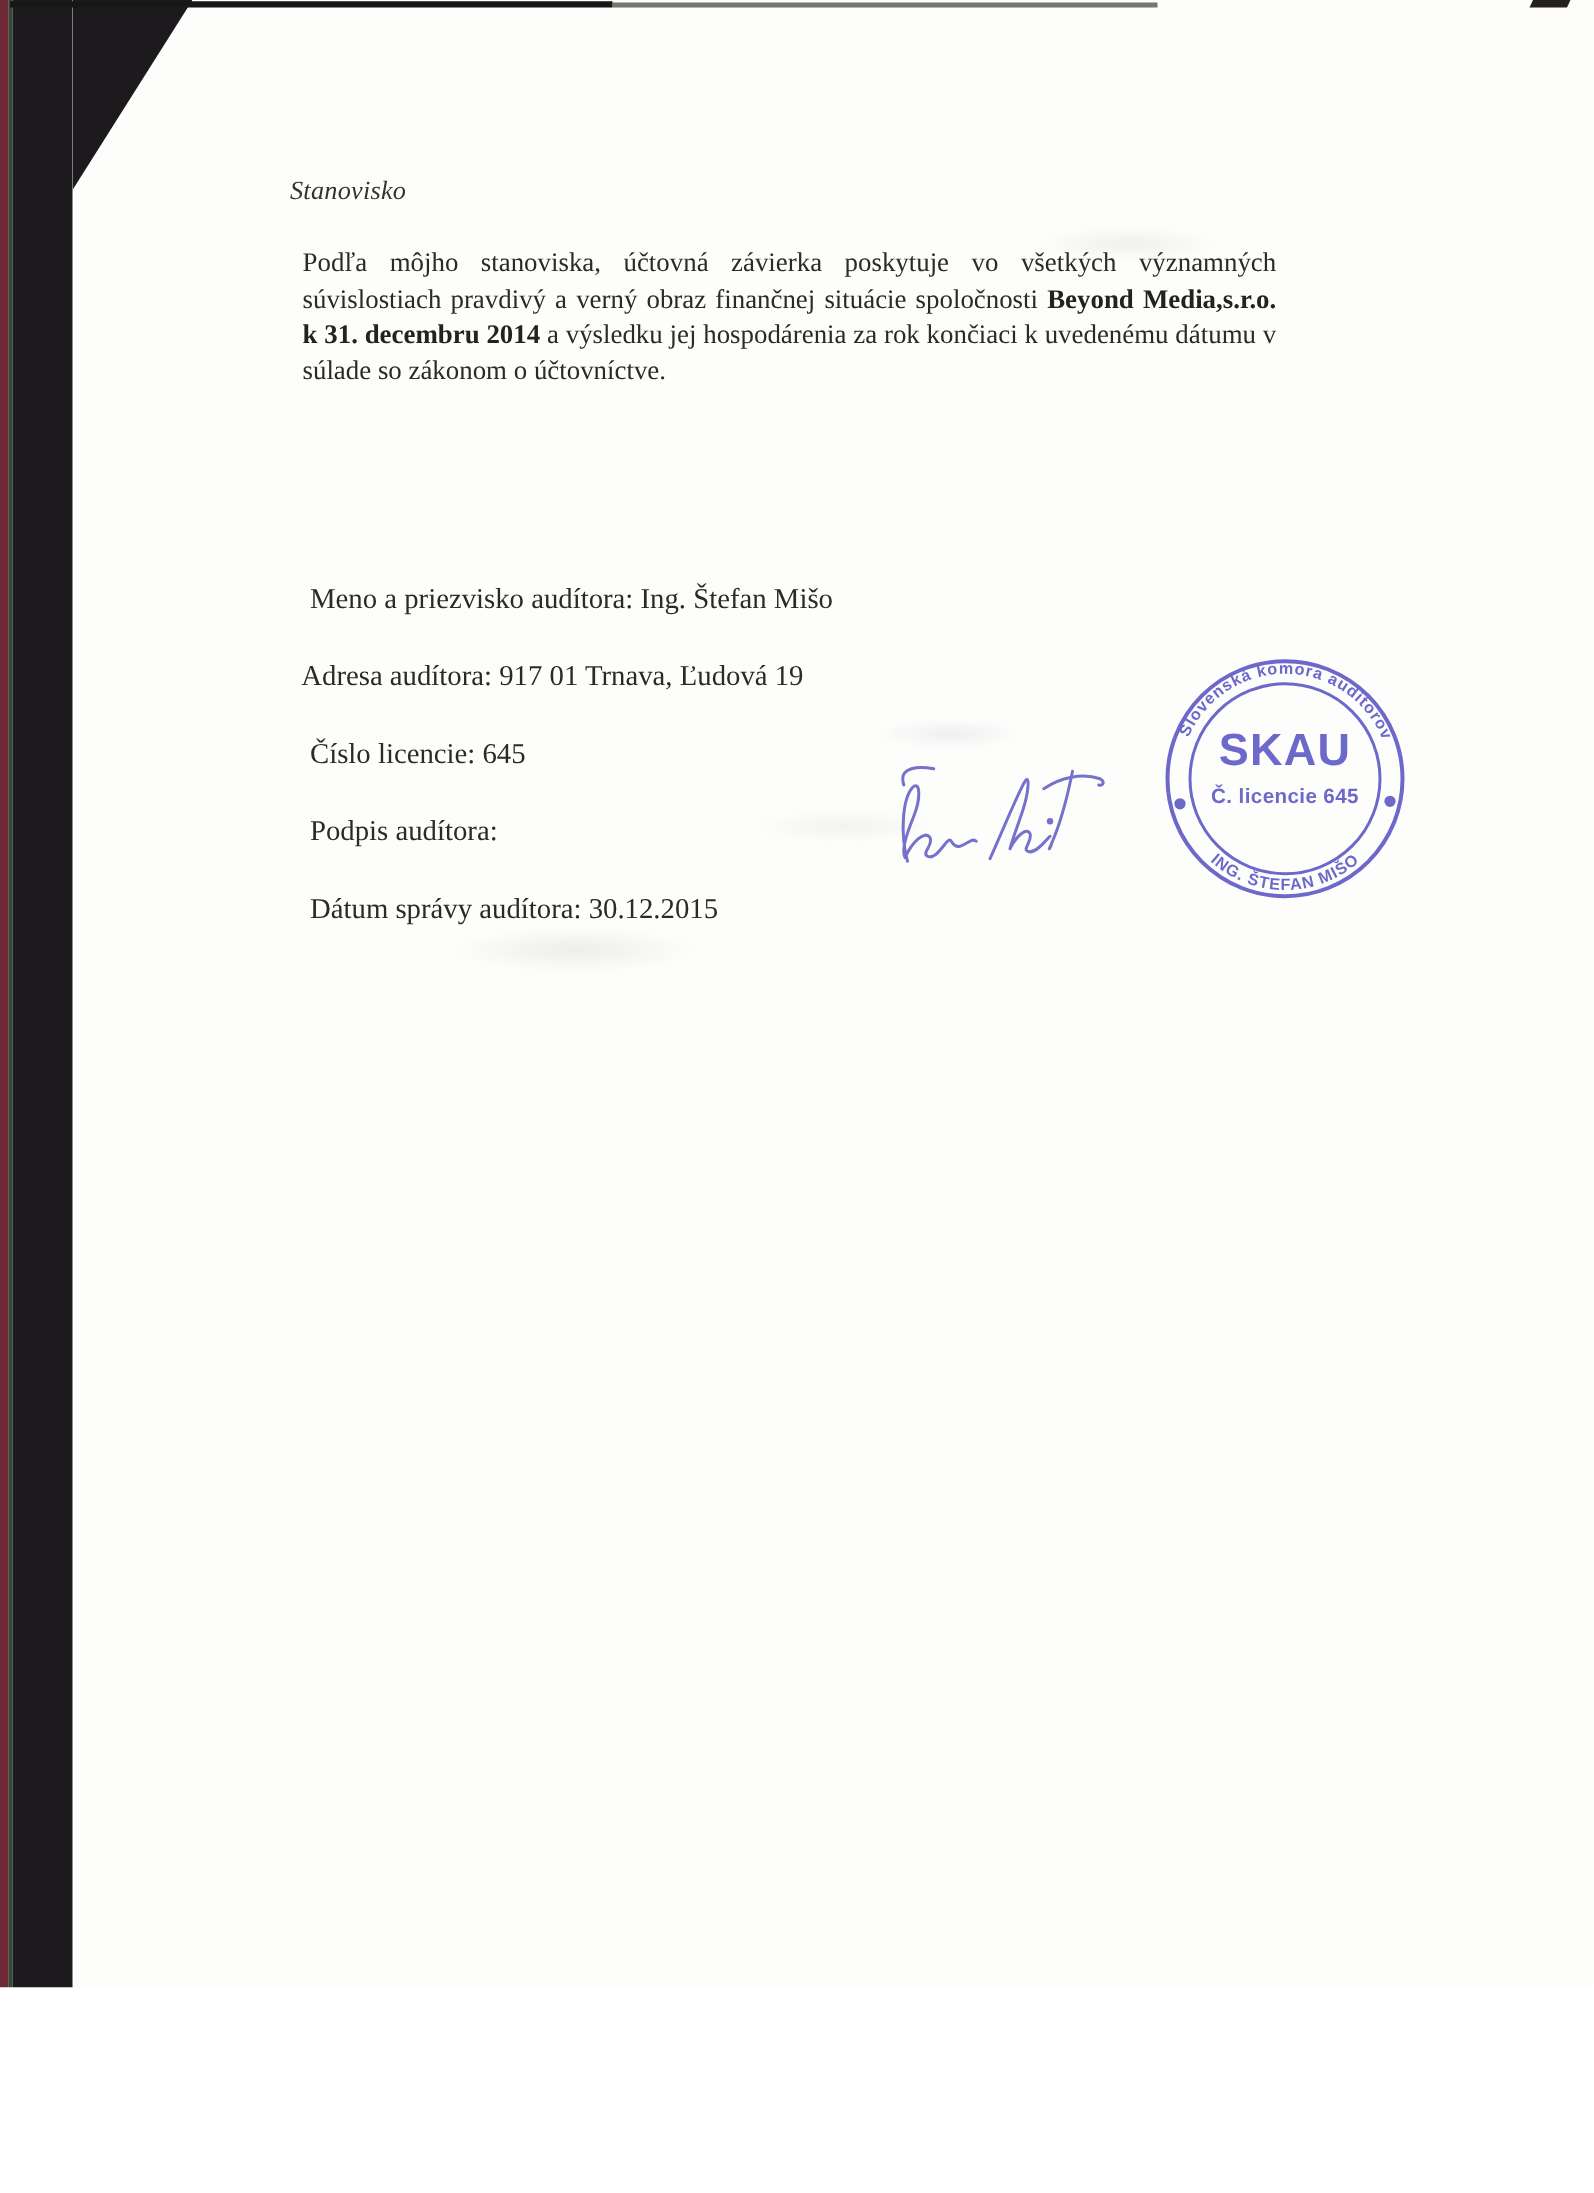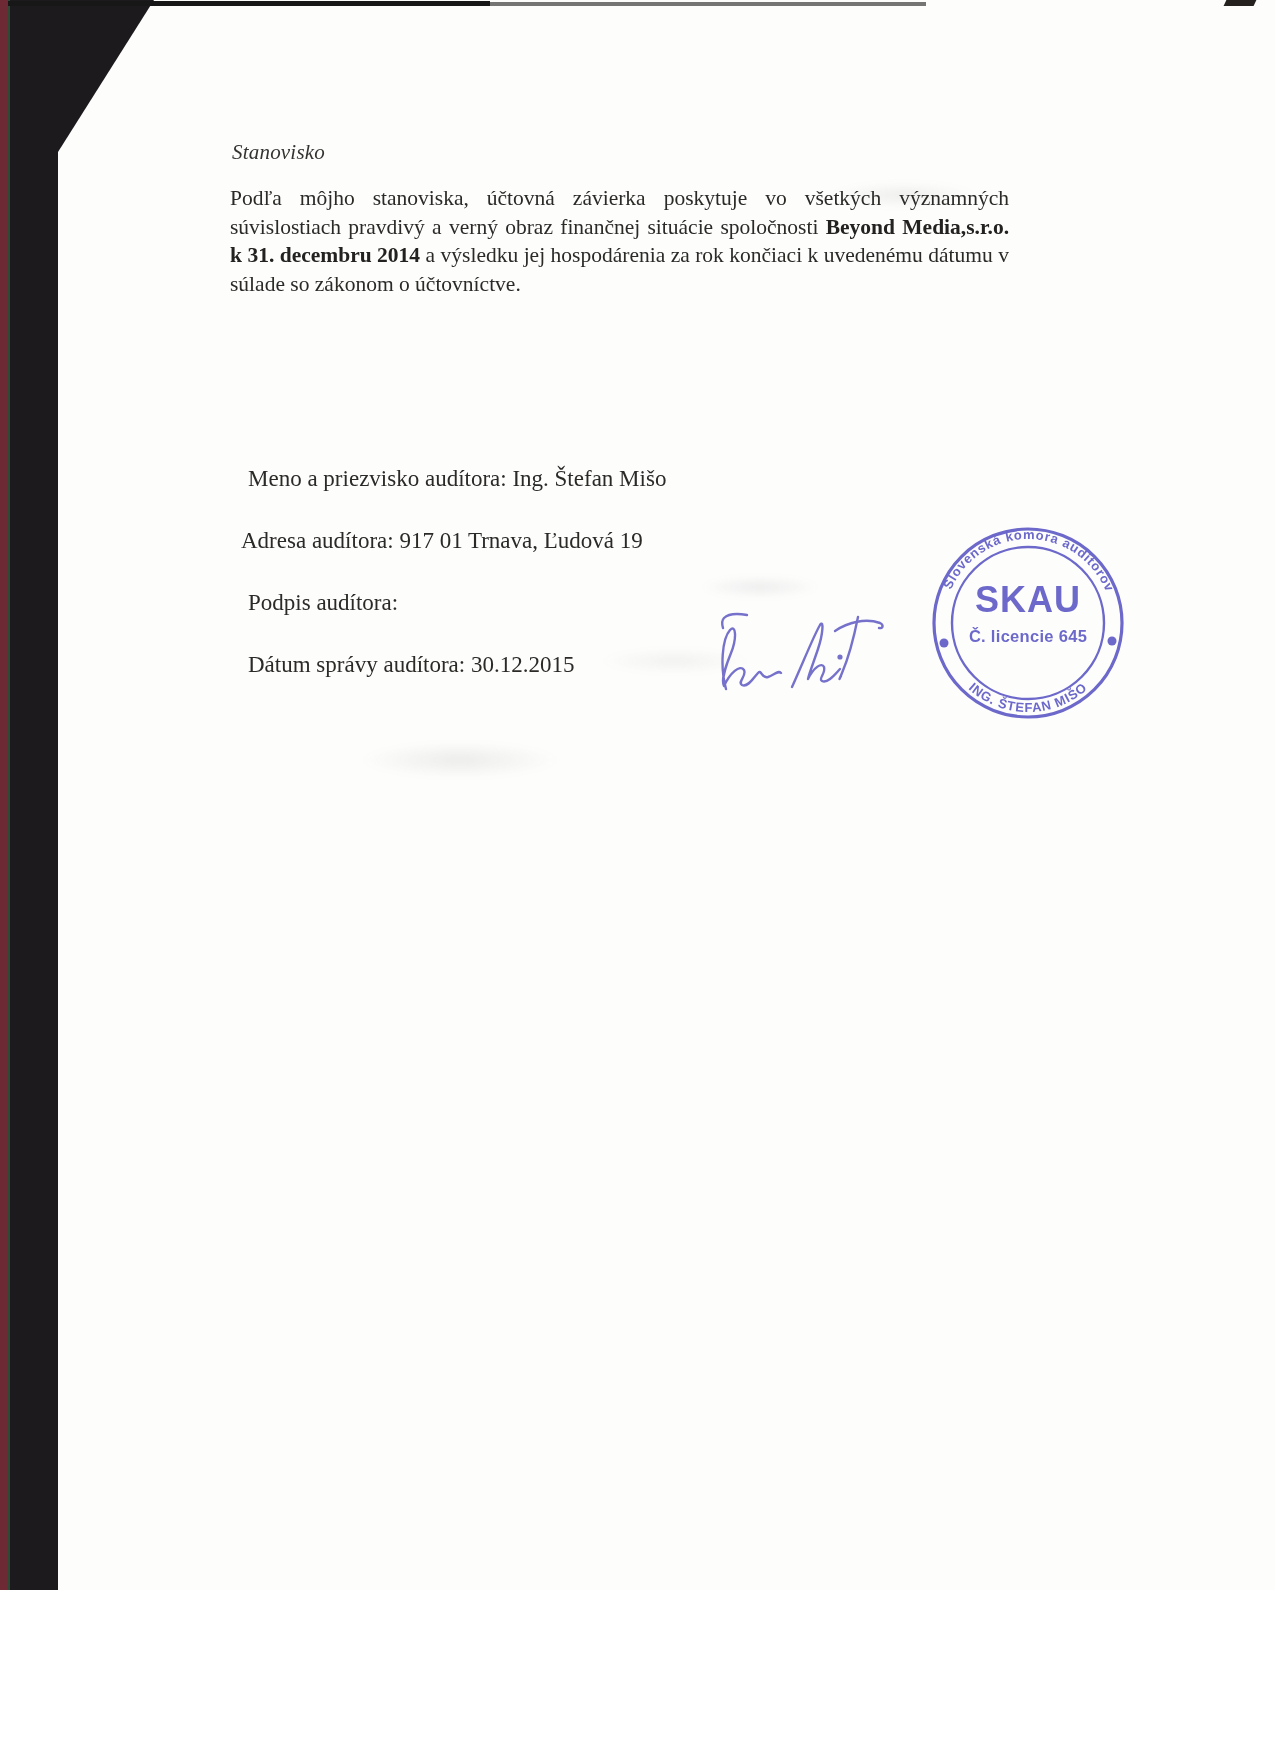--- a/index.html
+++ b/index.html
@@ -28,21 +28,21 @@
   .smudge-2{left:828px;top:182px;width:150px;height:26px;background:radial-gradient(ellipse at center,rgba(90,90,90,.09),rgba(0,0,0,0) 70%);}
   .smudge-3{left:700px;top:576px;width:120px;height:22px;background:radial-gradient(ellipse at center,rgba(100,100,110,.10),rgba(0,0,0,0) 70%);}
   .smudge-4{left:600px;top:648px;width:150px;height:26px;background:radial-gradient(ellipse at center,rgba(90,90,90,.07),rgba(0,0,0,0) 70%);}
   
   .heading{
     position:absolute;left:232px;top:140px;margin:0;
     font-size:21px;font-weight:normal;font-style:italic;
     letter-spacing:.2px;color:#34332f;
   }
   .body-par{
-    position:absolute;left:230px;top:184px;width:779px;margin:0;
+    position:absolute;left:230px;top:184px;width:779px;margin:12px;
     font-size:21.5px;line-height:28.6px;text-align:justify;
     color:#2b2a27;
   }
   .body-par b{color:#232220;}
   .fields{position:absolute;left:248px;top:466px;}
   .field{height:62px;font-size:23px;color:#2b2a27;white-space:nowrap;}
   .field:nth-child(2){margin-left:-7px;}
   
   .signature-svg{position:absolute;left:690px;top:595px;}
   .stamp-svg{position:absolute;left:917px;top:512px;opacity:.9;}
@@ -64,20 +64,21 @@
   <div class="smudge smudge-3"></div>
   <div class="smudge smudge-4"></div>
 
   <h1 class="heading">Stanovisko</h1>
 
   <p class="body-par"><span>Podľa môjho stanoviska, účtovná závierka poskytuje vo všetkých významných súvislostiach pravdivý a verný obraz finančnej situácie spoločnosti </span><b>Beyond Media,s.r.o. k 31. decembru 2014</b><span> a výsledku jej hospodárenia za rok končiaci k uvedenému dátumu v súlade so zákonom o účtovníctve.</span></p>
 
   <div class="fields">
     <div class="field">Meno a priezvisko audítora: Ing. Štefan Mišo</div>
     <div class="field">Adresa audítora: 917 01 Trnava, Ľudová 19</div>
+    <div class="field">Číslo licencie: 645</div>
     <div class="field">Podpis audítora:</div>
     <div class="field">Dátum správy audítora: 30.12.2015</div>
   </div>
 
   <svg class="signature-svg" width="210" height="100" viewBox="0 0 210 100">
     <g fill="none" stroke-width="2.4" stroke-linecap="round" stroke-linejoin="round" stroke="#7672cb">
       <path d="M 57,20 Q 40,17 34,23 Q 31,26 33,33"></path>
       <path d="M 36,94 C 30,72 32,44 40,35 C 46,29 47,43 41,58 C 35,73 31,85 34,91 C 40,78 50,69 54,75 C 57,81 47,87 52,90 C 58,93 64,82 68,78 C 72,74 71,84 78,82 C 84,80 88,75 91,78"></path>
       <path d="M 102,92 C 112,70 124,40 130,30 C 134,24 133,39 128,54 C 124,66 119,79 118,84 C 124,72 132,67 134,72 C 136,78 128,84 132,86 C 138,89 146,78 150,74"></path>
       <path d="M 168,22 C 164,42 158,64 152,78 C 150,83 148,87 151,81"></path>

